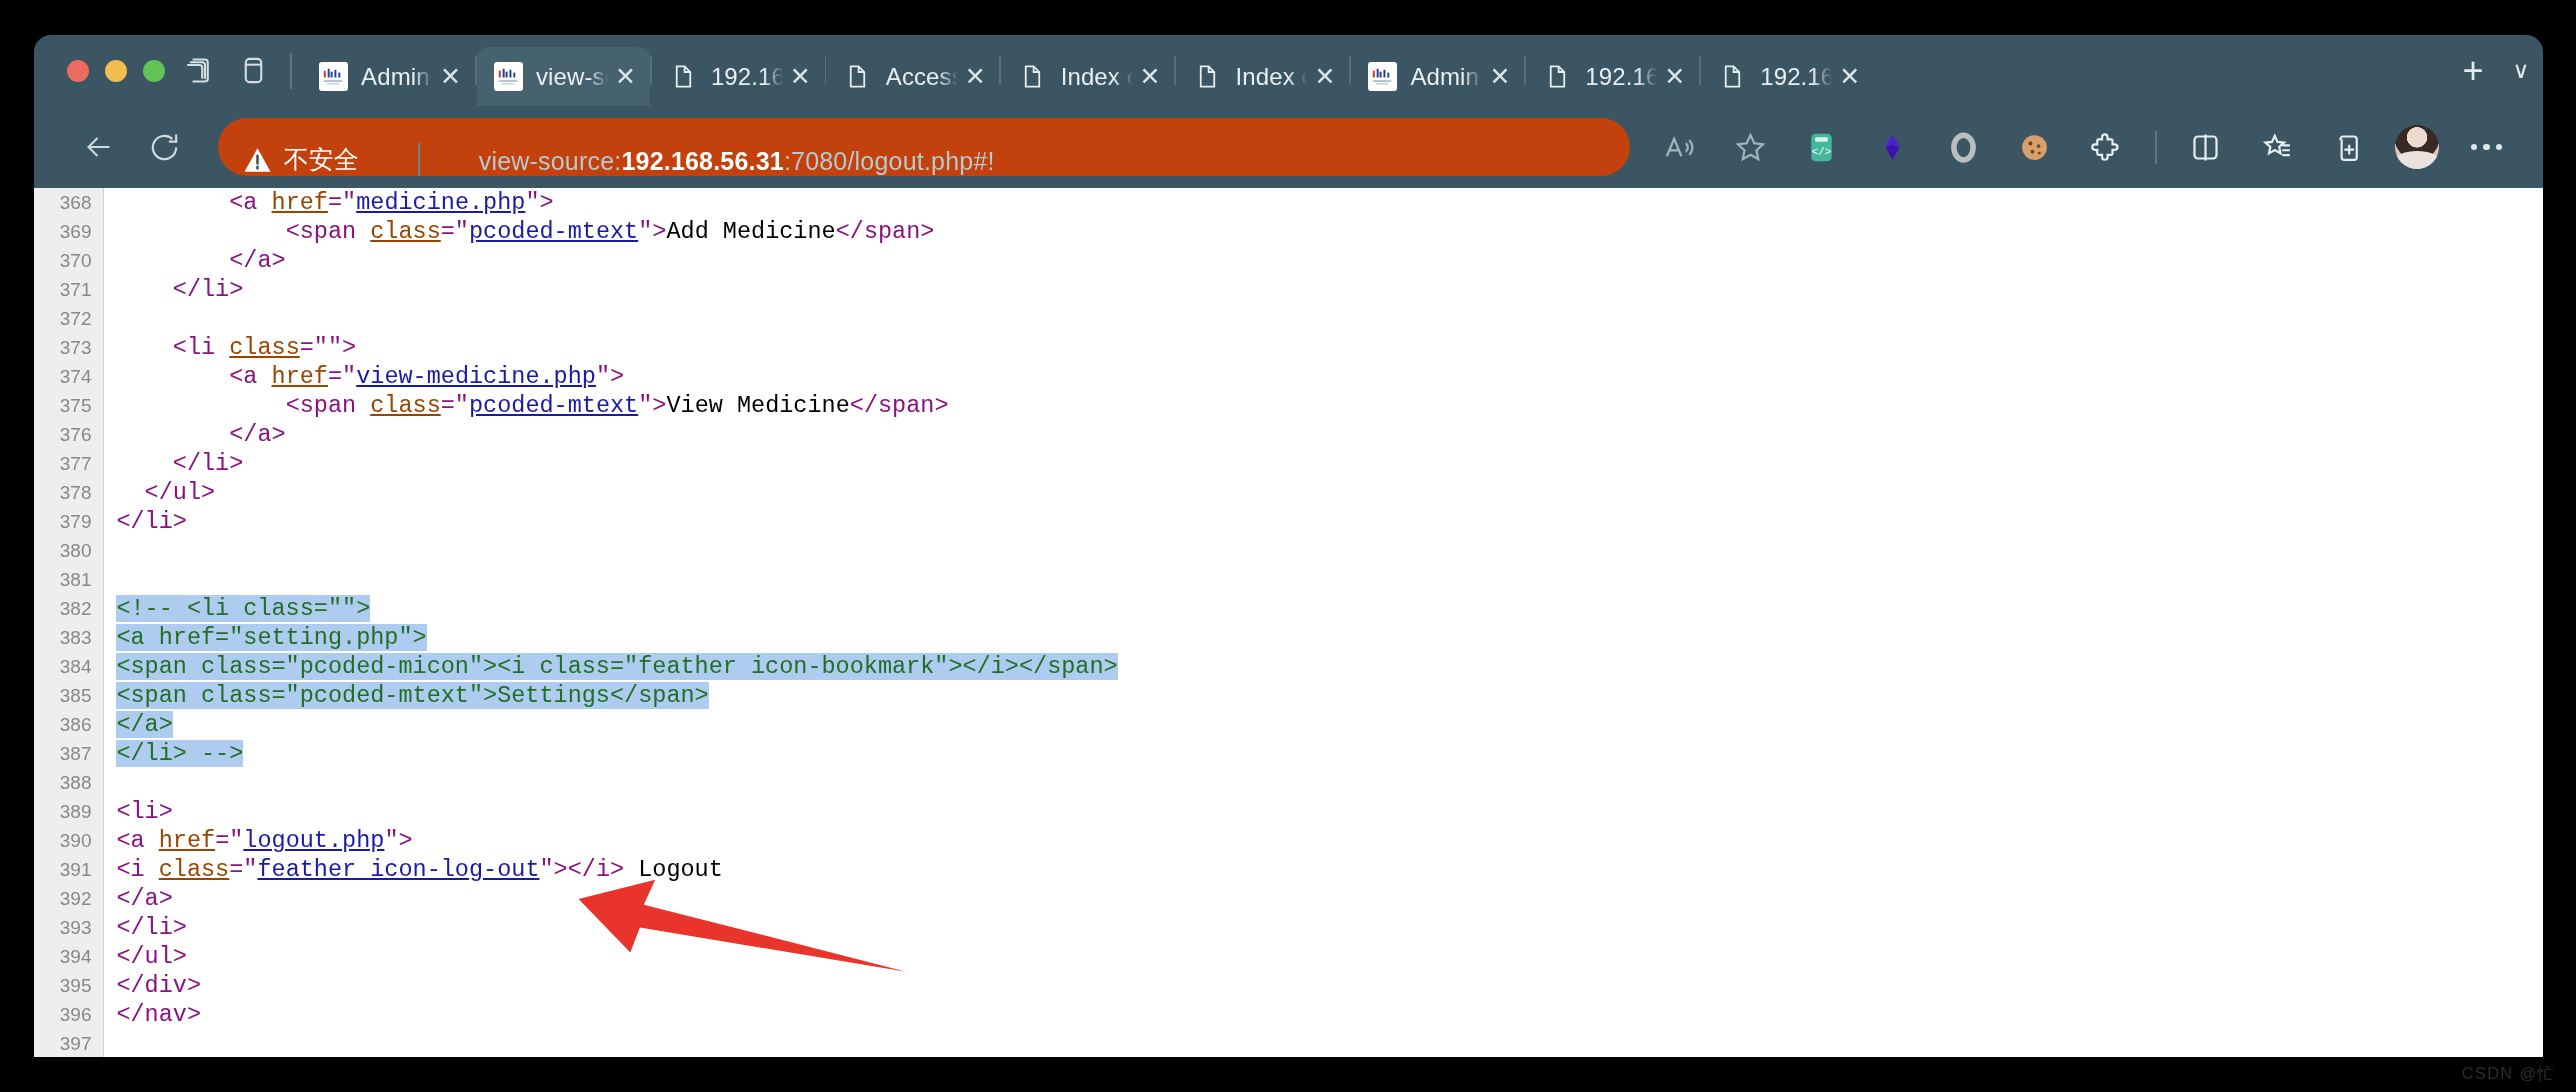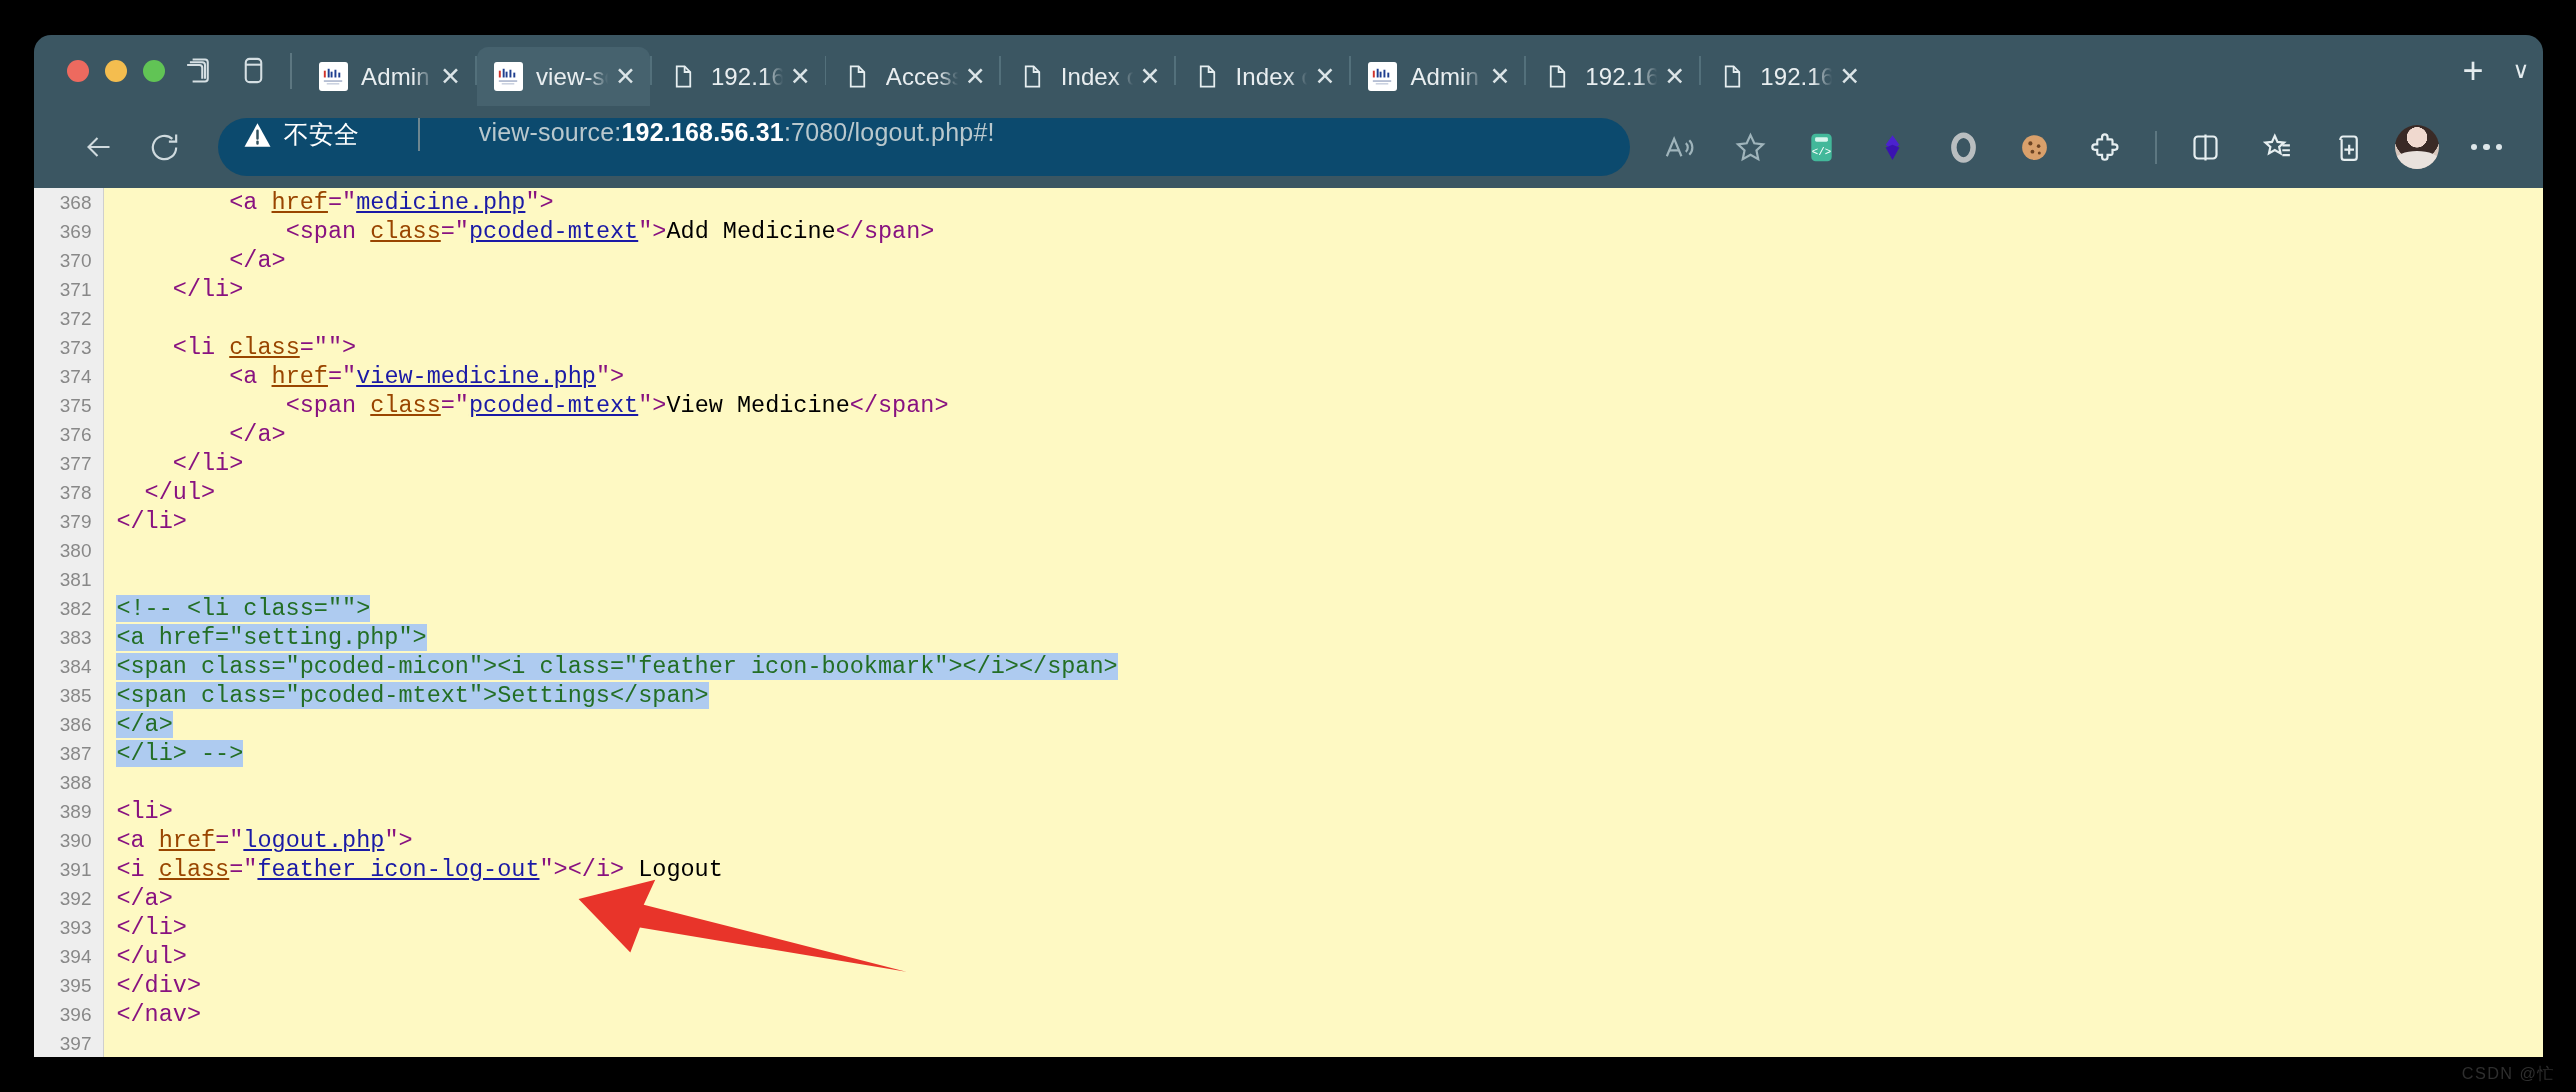--- a/index.html
+++ b/index.html
@@ -77,22 +77,22 @@
   .navbar{
     height:82px;display:flex;align-items:center;
     padding:0 21px 0 38px;box-sizing:border-box;
   }
   .navicon{
     width:54px;height:54px;flex:none;
     display:flex;align-items:center;justify-content:center;
     margin-right:11.5px;color:#cfdade;
   }
   .omnibox{
-    flex:1;height:58px;background:#0c4a6e;border-radius:29px;
-    display:flex;align-items:flex-start;padding:0 25px;box-sizing:border-box;
+    flex:1;height:58px;background:#c2410c;border-radius:29px;
+    display:flex;align-items:flex-end;padding:0 25px;box-sizing:border-box;
     margin:0 13.4px 0 15.3px;min-width:0;gap:36px;
   }
   .secwarn{display:flex;align-items:center;gap:11.5px;color:#ffffff;font-size:25px;flex:none;}
   .warn-tri{width:29px;height:26px;flex:none;}
   .omnisep{width:1.9px;height:33px;background:#6d8690;margin:0 23px;flex:none;}
   .url{
     font-size:25px;white-space:nowrap;overflow:hidden;
     color:#b9c8cd;letter-spacing:0.2px;
   }
   .url .host{color:#ffffff;font-weight:700;margin-top:14px;}
@@ -106,21 +106,21 @@
   .avatar:after{
     content:"";position:absolute;left:0;right:0;bottom:0;height:42%;
     background:#e9e2dd;border-radius:50% 50% 0 0;
   }
   .dots3{display:flex;gap:5.8px;align-items:center;}
   .dots3 i{width:6.7px;height:6.7px;border-radius:50%;background:#dde6e9;display:block;}
 
   
   .viewport{
     position:absolute;left:0;right:0;top:153px;bottom:0;
-    background:#fef9c3;overflow:hidden;padding-left:18px;
+    background:#ffffff;overflow:hidden;padding-left:18px;
   }
   .gutter{
     position:absolute;left:0;top:0;bottom:0;width:69px;
     background:#eeeeee;border-right:1.9px solid #cfcfcf;
   }
   .code{
     position:absolute;left:0;top:0;right:0;bottom:0;
     font-family:"Liberation Mono","DejaVu Sans Mono",monospace;
     font-size:23.5px;line-height:29px;
     white-space:pre;

